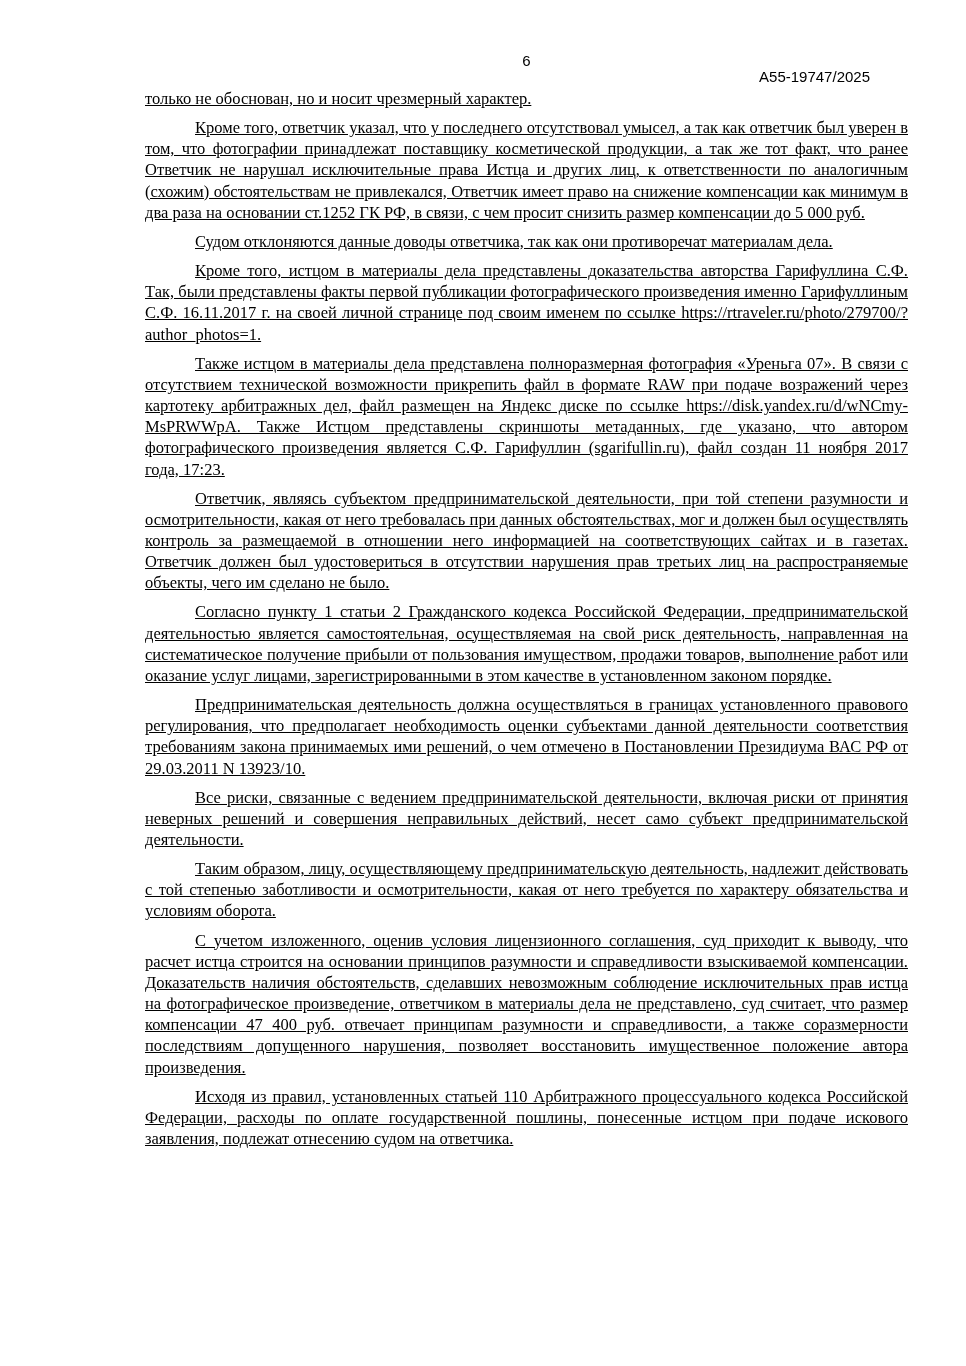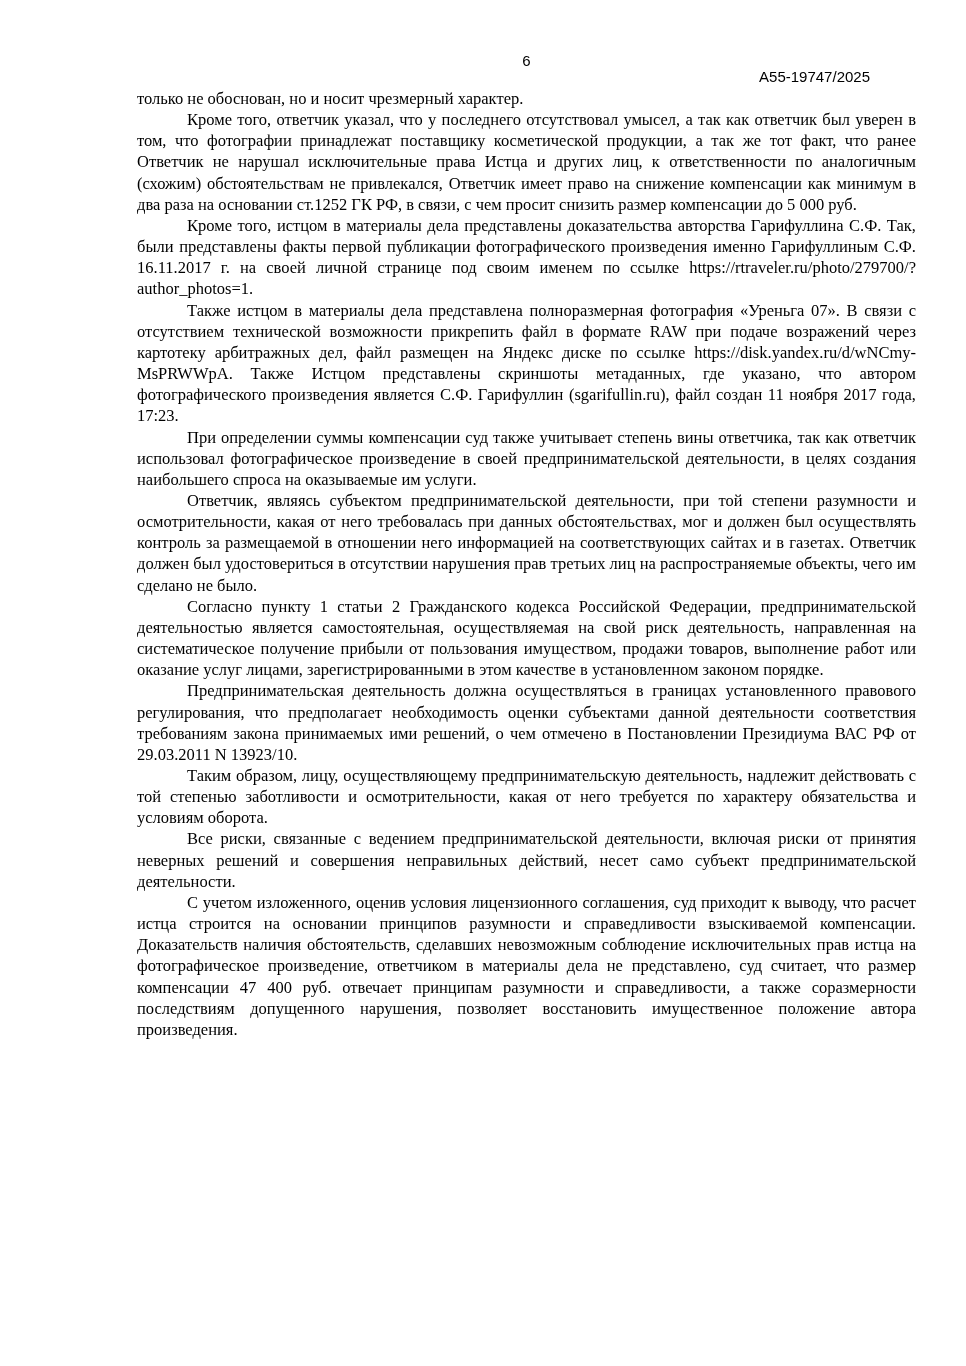--- a/index.html
+++ b/index.html
@@ -36,41 +36,43 @@
     top: 16px;
   }
   .doc-body {
     margin-top: 16px;
     font-family: "Liberation Serif", serif;
     font-size: 16.5px;
     line-height: 21.15px;
     text-align: justify;
   }
   .para {
-    margin: 0;
+    margin: 8px;
     text-indent: 50px;
+    text-decoration: underline;
   }
   .para.no-indent {
     text-indent: 0;
   }
 </style>
 </head>
 <body>
 
 <div class="page">
   <div class="header">
     <span class="page-num">6</span>
     <span class="case-num">А55-19747/2025</span>
   </div>
   <div class="doc-body" id="doc-body">
       <p class="para no-indent">только не обоснован, но и носит чрезмерный характер.</p>
       <p class="para">Кроме того, ответчик указал, что у последнего отсутствовал умысел, а так как ответчик был уверен в том, что фотографии принадлежат поставщику косметической продукции, а так же тот факт, что ранее Ответчик не нарушал исключительные права Истца и других лиц, к ответственности по аналогичным (схожим) обстоятельствам не привлекался, Ответчик имеет право на снижение компенсации как минимум в два раза на основании ст.1252 ГК РФ, в связи, с чем просит снизить размер компенсации до 5 000 руб.</p>
+      <p class="para">Судом отклоняются данные доводы ответчика, так как они противоречат материалам дела.</p>
       <p class="para">Кроме того, истцом в материалы дела представлены доказательства авторства Гарифуллина С.Ф. Так, были представлены факты первой публикации фотографического произведения именно Гарифуллиным С.Ф. 16.11.2017 г. на своей личной странице под своим именем по ссылке https://rtraveler.ru/photo/279700/?author_photos=1.</p>
       <p class="para">Также истцом в материалы дела представлена полноразмерная фотография «Уреньга 07». В связи с отсутствием технической возможности прикрепить файл в формате RAW при подаче возражений через картотеку арбитражных дел, файл размещен на Яндекс диске по ссылке https://disk.yandex.ru/d/wNCmy-MsPRWWpA. Также Истцом представлены скриншоты метаданных, где указано, что автором фотографического произведения является С.Ф. Гарифуллин (sgarifullin.ru), файл создан 11 ноября 2017 года, 17:23.</p>
-      <p class="para">При определении суммы компенсации суд также учитывает степень вины ответчика, так как ответчик использовал фотографическое произведение в своей предпринимательской деятельности, в целях создания наибольшего спроса на оказываемые им услуги.</p>
       <p class="para">Ответчик, являясь субъектом предпринимательской деятельности, при той степени разумности и осмотрительности, какая от него требовалась при данных обстоятельствах, мог и должен был осуществлять контроль за размещаемой в отношении него информацией на соответствующих сайтах и в газетах. Ответчик должен был удостовериться в отсутствии нарушения прав третьих лиц на распространяемые объекты, чего им сделано не было.</p>
       <p class="para">Согласно пункту 1 статьи 2 Гражданского кодекса Российской Федерации, предпринимательской деятельностью является самостоятельная, осуществляемая на свой риск деятельность, направленная на систематическое получение прибыли от пользования имуществом, продажи товаров, выполнение работ или оказание услуг лицами, зарегистрированными в этом качестве в установленном законом порядке.</p>
       <p class="para">Предпринимательская деятельность должна осуществляться в границах установленного правового регулирования, что предполагает необходимость оценки субъектами данной деятельности соответствия требованиям закона принимаемых ими решений, о чем отмечено в Постановлении Президиума ВАС РФ от 29.03.2011 N 13923/10.</p>
+      <p class="para">Все риски, связанные с ведением предпринимательской деятельности, включая риски от принятия неверных решений и совершения неправильных действий, несет само субъект предпринимательской деятельности.</p>
       <p class="para">Таким образом, лицу, осуществляющему предпринимательскую деятельность, надлежит действовать с той степенью заботливости и осмотрительности, какая от него требуется по характеру обязательства и условиям оборота.</p>
-      <p class="para">Все риски, связанные с ведением предпринимательской деятельности, включая риски от принятия неверных решений и совершения неправильных действий, несет само субъект предпринимательской деятельности.</p>
       <p class="para">С учетом изложенного, оценив условия лицензионного соглашения, суд приходит к выводу, что расчет истца строится на основании принципов разумности и справедливости взыскиваемой компенсации. Доказательств наличия обстоятельств, сделавших невозможным соблюдение исключительных прав истца на фотографическое произведение, ответчиком в материалы дела не представлено, суд считает, что размер компенсации 47 400 руб. отвечает принципам разумности и справедливости, а также соразмерности последствиям допущенного нарушения, позволяет восстановить имущественное положение автора произведения.</p>
+      <p class="para">Исходя из правил, установленных статьей 110 Арбитражного процессуального кодекса Российской Федерации, расходы по оплате государственной пошлины, понесенные истцом при подаче искового заявления, подлежат отнесению судом на ответчика.</p>
     </div>
 </div>
 
 </body></html>

